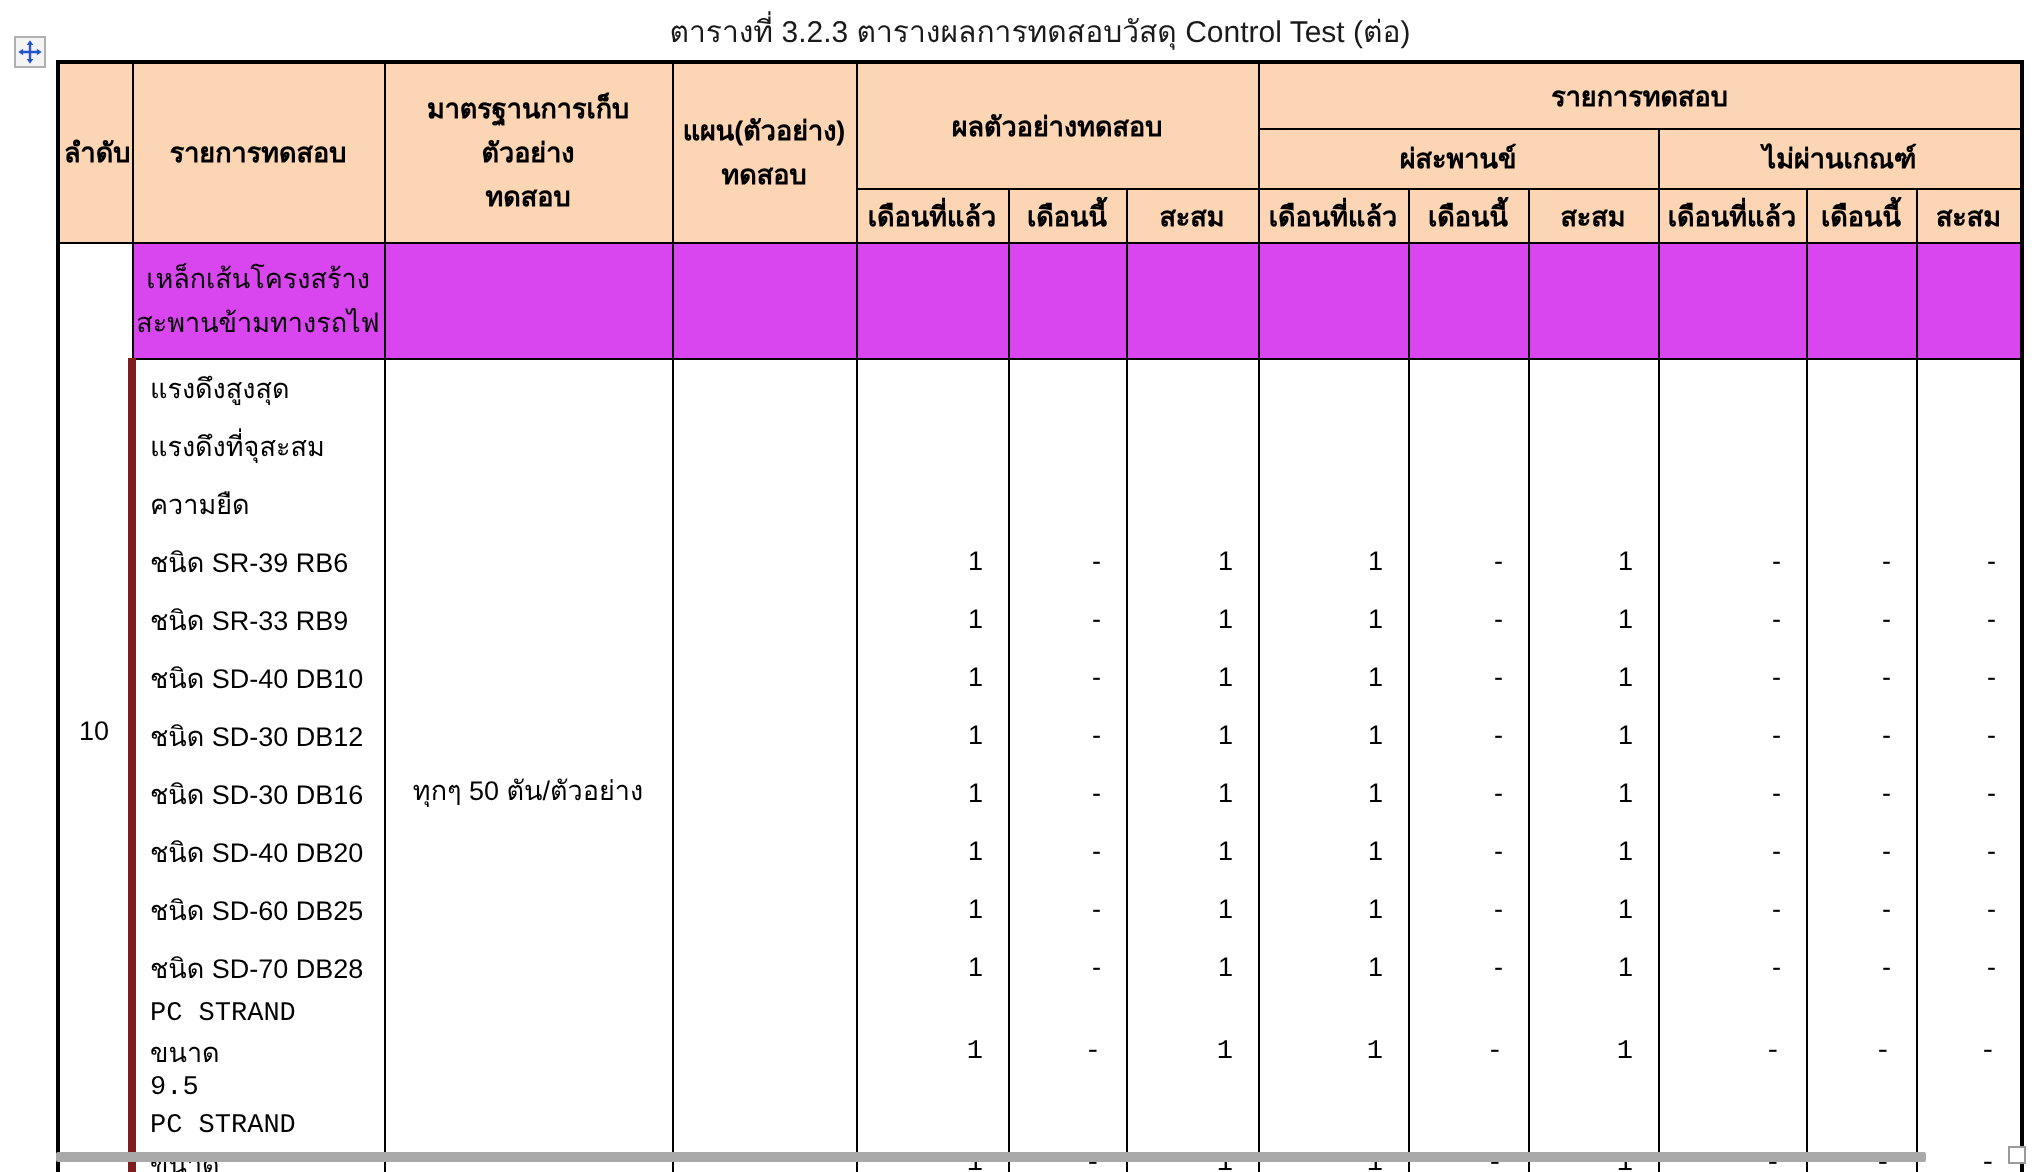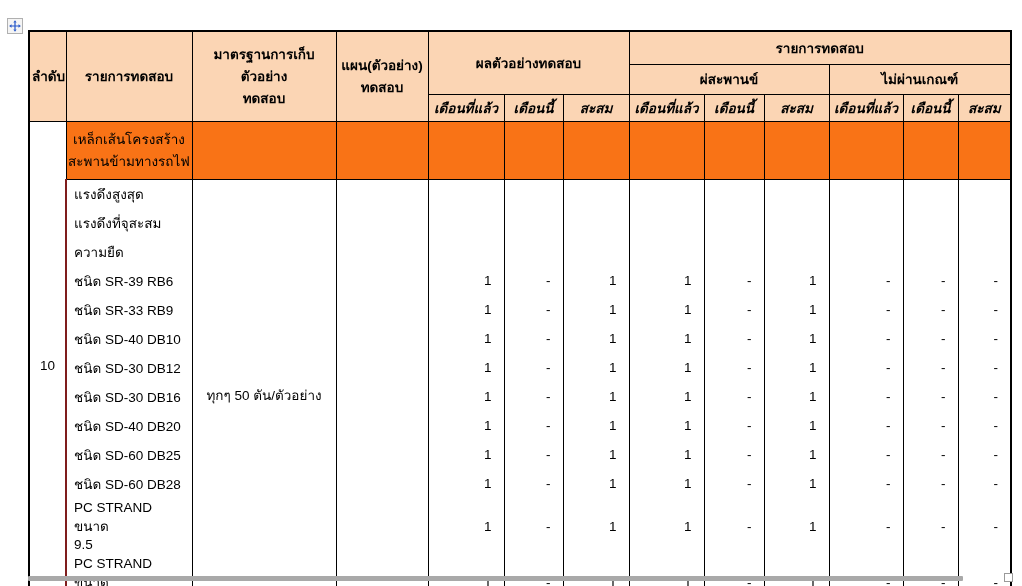--- a/index.html
+++ b/index.html
@@ -20,58 +20,59 @@
     position:absolute; left:28px; top:30px;
     border-collapse:collapse; table-layout:fixed; width:984px;
     font-size:13.5px;
   }
   table.t { border:2px solid #000; }
   .t th, .t td { box-sizing:border-box; overflow:hidden; }
   .t thead th {
     background:#FBD5B4; border:1px solid #000; font-weight:bold;
     text-align:center; vertical-align:middle; padding:1px 2px; font-size:13.5px;
   }
-  .h1 { height:33px; } .h2 { height:30px; } .h3 { height:27px;font-style:italic; }
+  .h1 { height:33px; } .h2 { height:30px; } .h3 { height:27px; }
   tr.sec td {
-    background:#f97316; border:1px solid #000; height:58px;
+    background:#d946ef; border:1px solid #000; height:58px;
     text-align:center; vertical-align:middle;
   }
   tr.sec td.num-cell { background:#ffffff; }
   .num-cell {
     text-align:center; vertical-align:middle; border:1px solid #000;
     font-size:13.5px;
   }
   .std-cell, .plan-cell {
     border:1px solid #000; text-align:center; vertical-align:middle;
   }
   tr.line td.item {
-    border:none; border-left:2px solid #7f1d1d; border-right:1px solid #000;
+    border:none; border-left:4px solid #7f1d1d; border-right:1px solid #000;
     text-align:left; padding:2px 4px 2px 7px; vertical-align:middle;
   }
   tr.line td.val {
     border:none; border-left:1px solid #000; border-right:1px solid #000;
     text-align:right; padding-right:12px; vertical-align:middle;
   }
   tr.line td { height:29px; }
-  tr.line.tall td { height:37px; }
+  tr.line.tall td { height:37px;font-family:Liberation Mono, monospace; }
   .pre { white-space:pre-line; }
   .hscroll-bar {
     position:absolute; left:28px; top:576px; width:935px; height:5px;
     background:#a9a9a9; border-radius:1px;
   }
   .resize-box {
     position:absolute; left:1004px; top:573px; width:9px; height:9px;
     border:1px solid #9a9a9a; background:#fff; box-sizing:border-box;
   }
 </style>
 </head>
 <body>
 
 <div class="page">
 
+  <div class="doc-title">ตารางที่ 3.2.3 ตารางผลการทดสอบวัสดุ Control Test (ต่อ)</div>
 
   <div class="move-handle">
     <svg width="12" height="12" viewBox="0 0 16 16">
       <path d="M8 3 L8 13 M3 8 L13 8" stroke="#2456C9" stroke-width="1.6" fill="none"></path>
       <polygon points="8,0.2 5.8,3.4 10.2,3.4" fill="#2456C9"></polygon>
       <polygon points="8,15.8 5.8,12.6 10.2,12.6" fill="#2456C9"></polygon>
       <polygon points="0.2,8 3.4,5.8 3.4,10.2" fill="#2456C9"></polygon>
       <polygon points="15.8,8 12.6,5.8 12.6,10.2" fill="#2456C9"></polygon>
     </svg>
   </div>
@@ -263,21 +264,21 @@
         <td class="val">1</td>
         <td class="val">1</td>
         <td class="val">-</td>
         <td class="val">1</td>
         <td class="val">-</td>
         <td class="val">-</td>
         <td class="val">-</td>
       </tr>
 
       <tr class="line">
-        <td class="item pre">ชนิด SD-60 DB28</td>
+        <td class="item pre">ชนิด SD-70 DB28</td>
         <td class="val">1</td>
         <td class="val">-</td>
         <td class="val">1</td>
         <td class="val">1</td>
         <td class="val">-</td>
         <td class="val">1</td>
         <td class="val">-</td>
         <td class="val">-</td>
         <td class="val">-</td>
       </tr>

